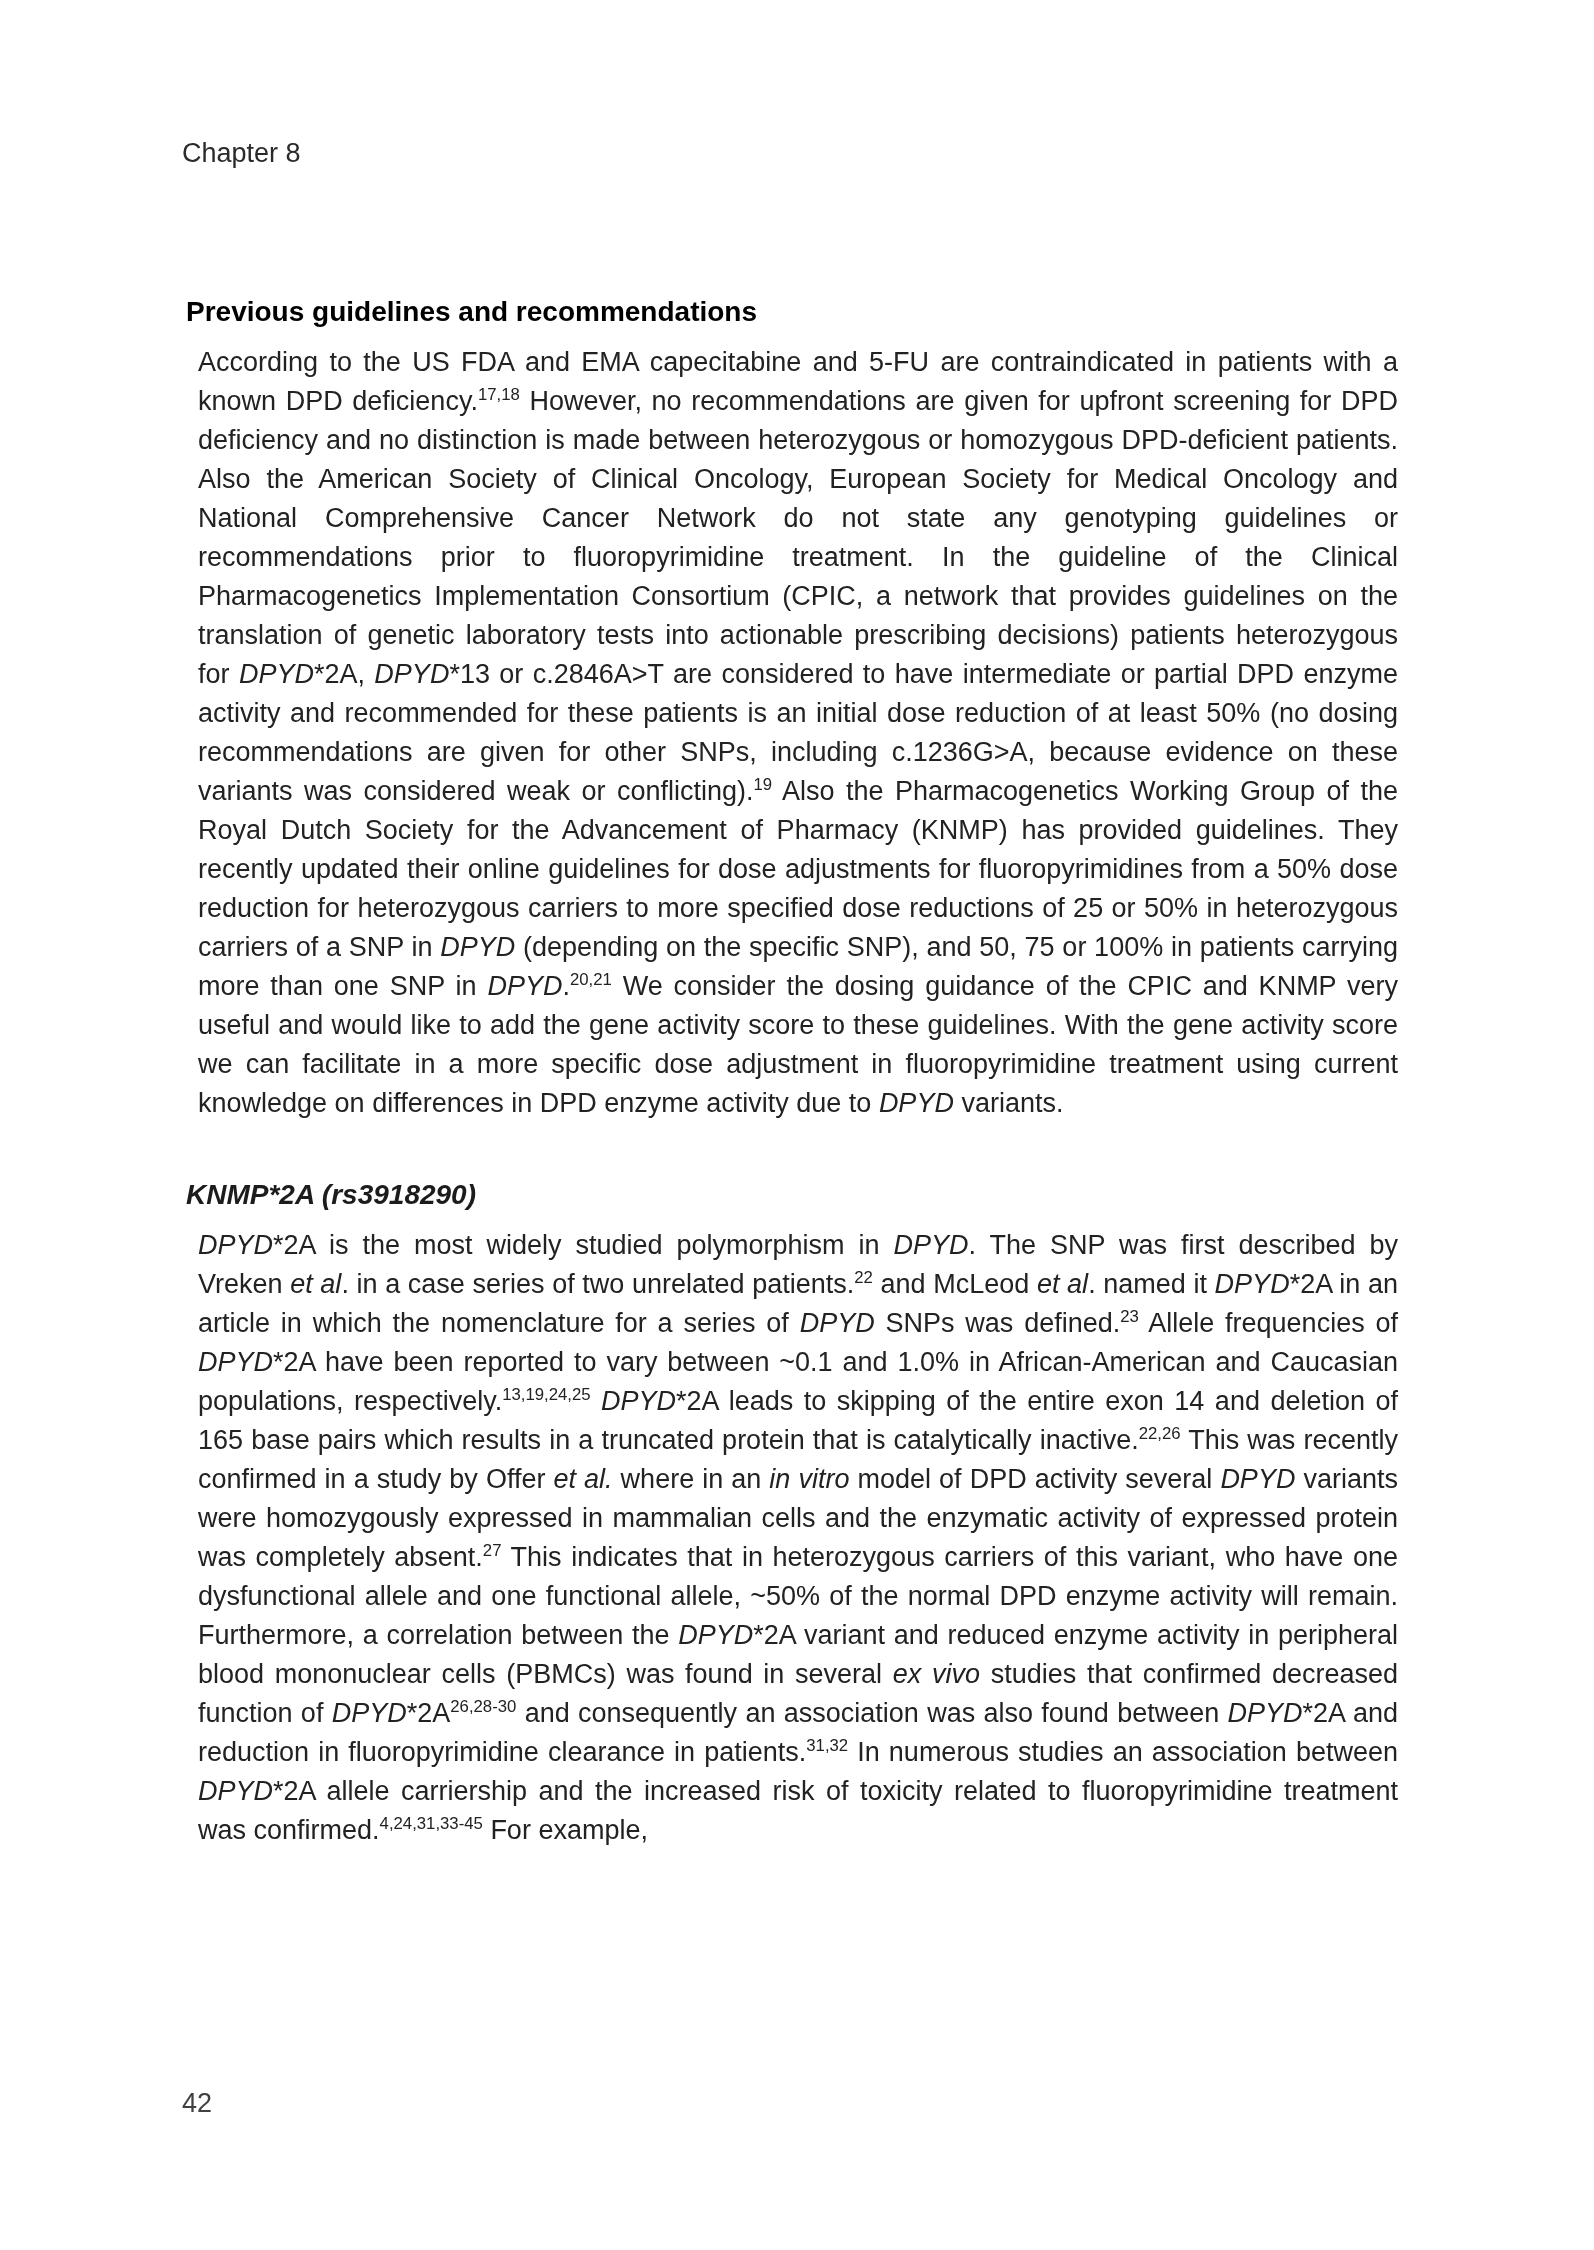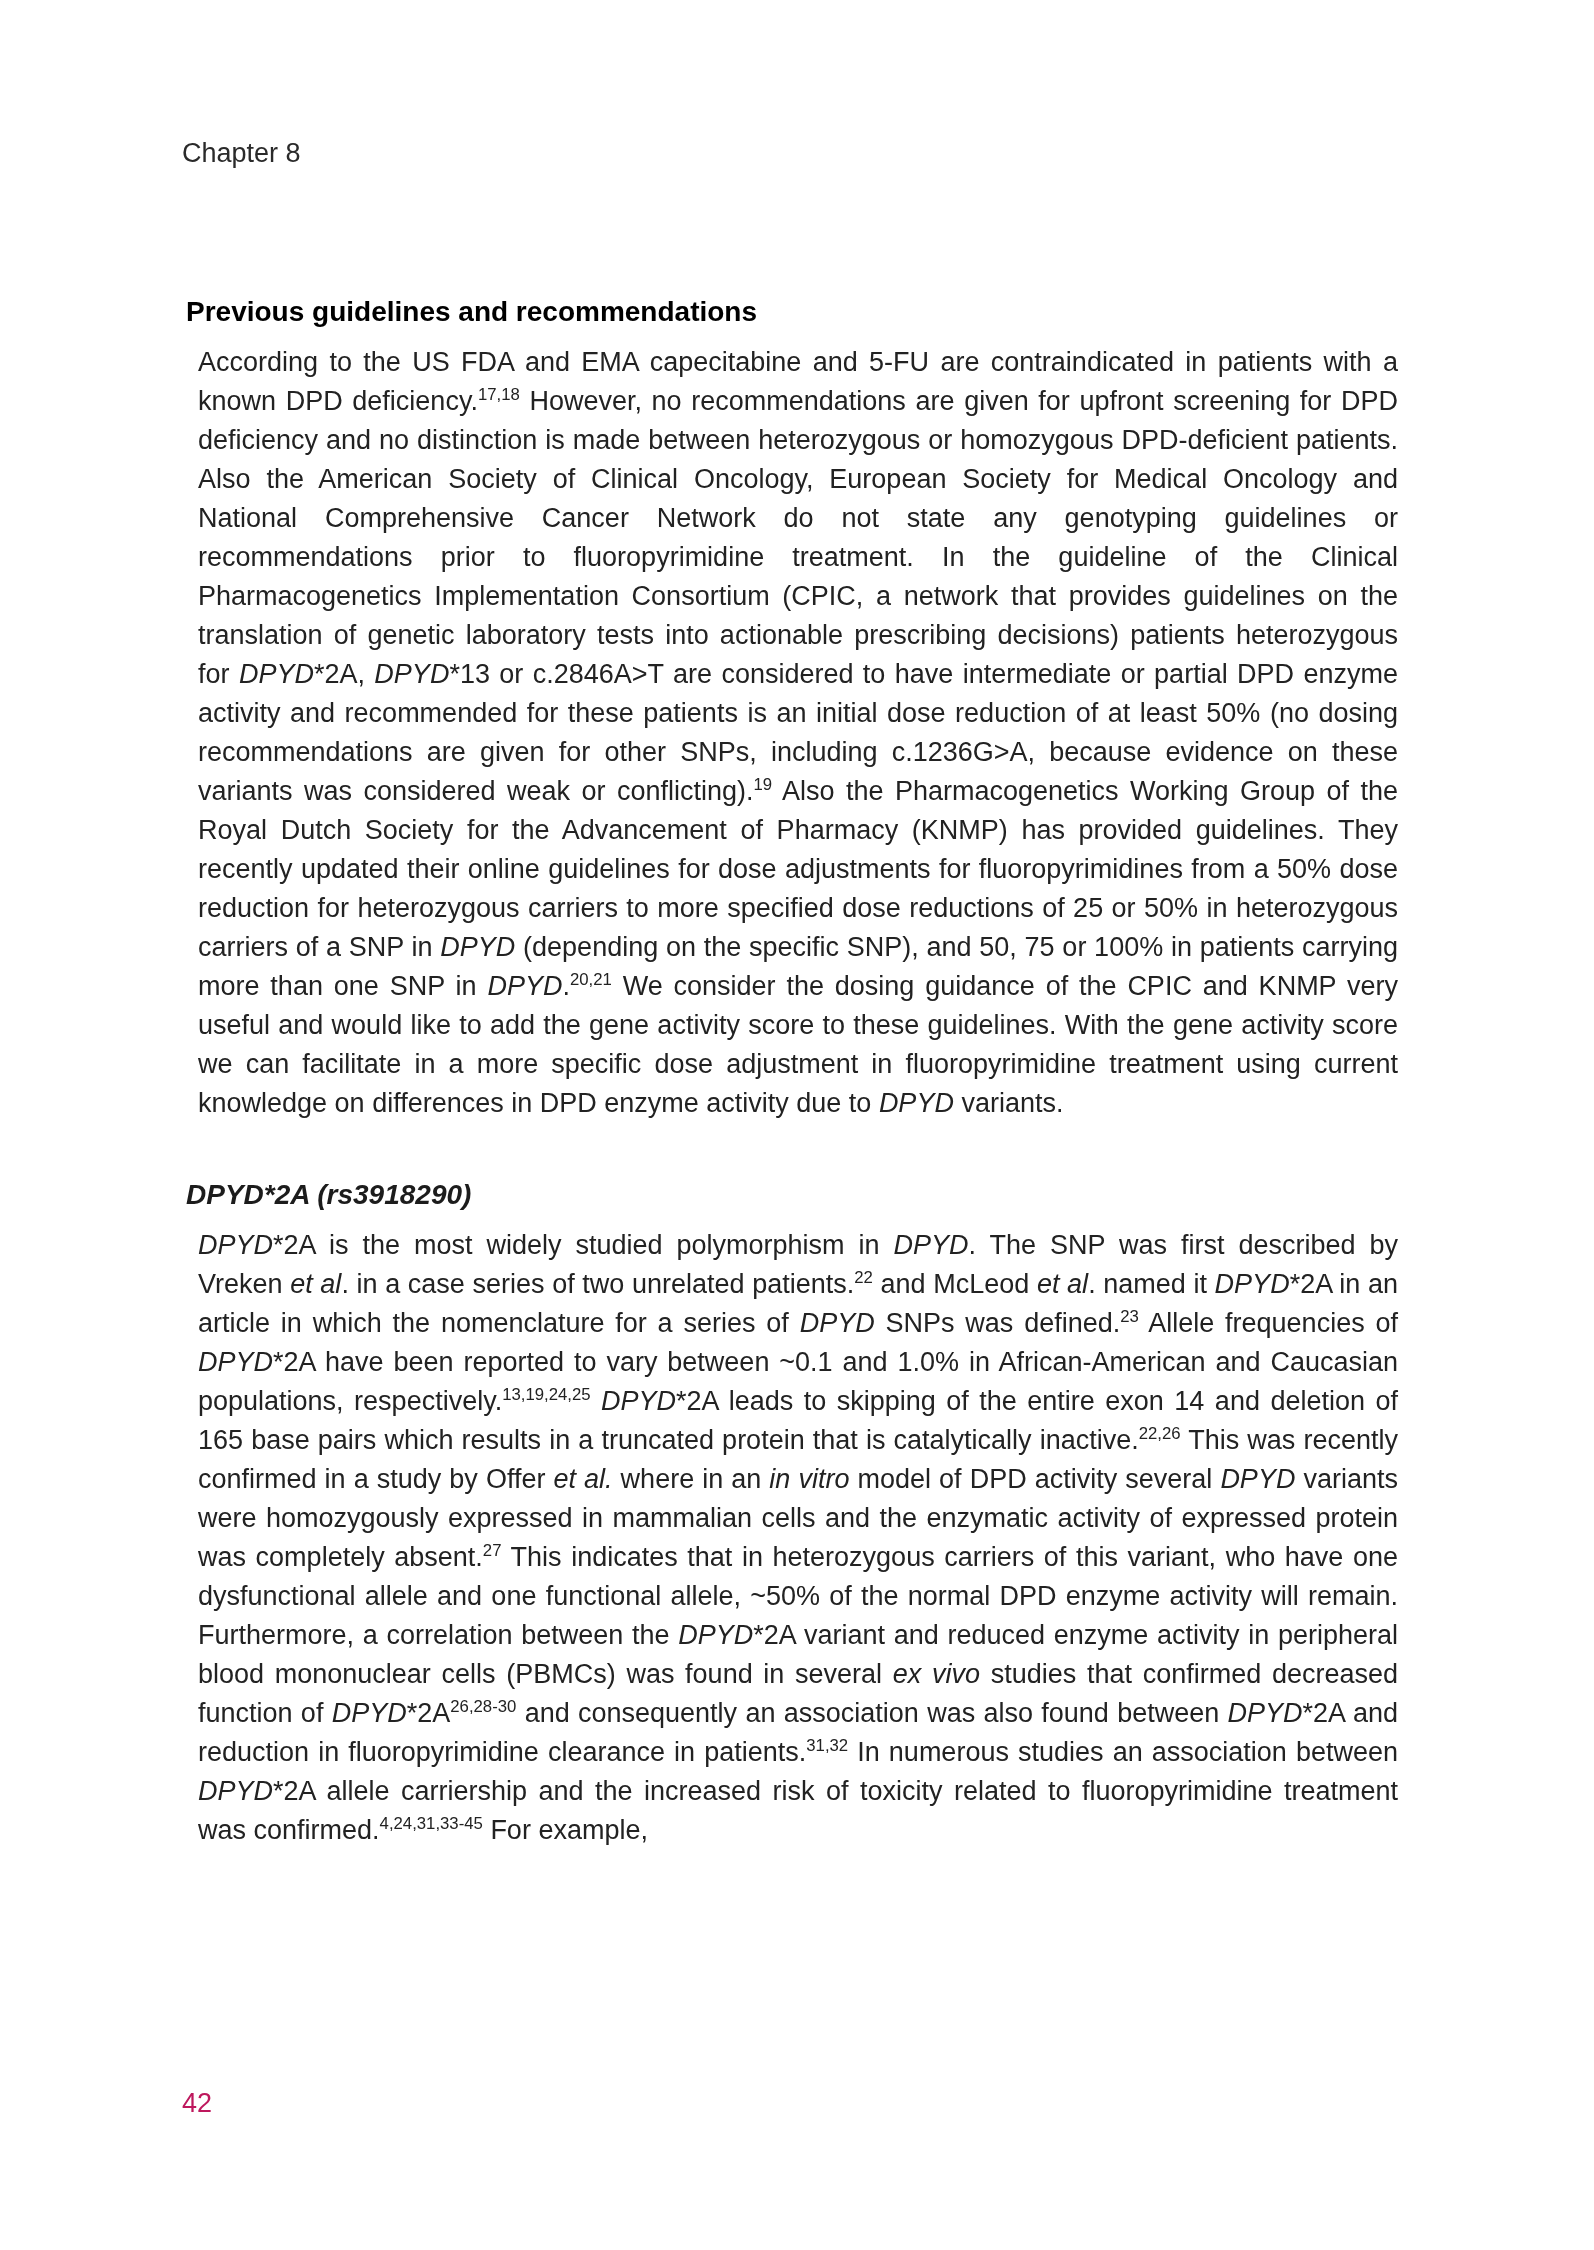--- a/index.html
+++ b/index.html
@@ -53,37 +53,37 @@
   sup {
     font-size: 0.62em;
     line-height: 0;
     vertical-align: super;
   }
   .page-number {
     position: absolute;
     top: 2088px;
     left: 182px;
     font-size: 27px;
-    color: #be185d;
+    color: #404040;
   }
 </style>
 </head>
 <body>
 
 <div class="running-header">Chapter 8</div>
 
 <div class="content">
 
   <section>
     <h2 class="section-heading"><span>Previous guidelines and recommendations</span></h2>
     <p class="body-par"><span>According to the US FDA and EMA capecitabine and 5-FU are contraindicated in patients with a known DPD deficiency.</span><sup>17,18</sup><span> However, no recommendations are given for upfront screening for DPD deficiency and no distinction is made between heterozygous or homozygous DPD-deficient patients. Also the American Society of Clinical Oncology, European Society for Medical Oncology and National Comprehensive Cancer Network do not state any genotyping guidelines or recommendations prior to fluoropyrimidine treatment. In the guideline of the Clinical Pharmacogenetics Implementation Consortium (CPIC, a network that provides guidelines on the translation of genetic laboratory tests into actionable prescribing decisions) patients heterozygous for </span><span class="it">DPYD</span><span>*2A, </span><span class="it">DPYD</span><span>*13 or c.2846A&gt;T are considered to have intermediate or partial DPD enzyme activity and recommended for these patients is an initial dose reduction of at least 50% (no dosing recommendations are given for other SNPs, including c.1236G&gt;A, because evidence on these variants was considered weak or conflicting).</span><sup>19</sup><span> Also the Pharmacogenetics Working Group of the Royal Dutch Society for the Advancement of Pharmacy (KNMP) has provided guidelines. They recently updated their online guidelines for dose adjustments for fluoropyrimidines from a 50% dose reduction for heterozygous carriers to more specified dose reductions of 25 or 50% in heterozygous carriers of a SNP in </span><span class="it">DPYD</span><span> (depending on the specific SNP), and 50, 75 or 100% in patients carrying more than one SNP in </span><span class="it">DPYD</span><span>.</span><sup>20,21</sup><span> We consider the dosing guidance of the CPIC and KNMP very useful and would like to add the gene activity score to these guidelines. With the gene activity score we can facilitate in a more specific dose adjustment in fluoropyrimidine treatment using current knowledge on differences in DPD enzyme activity due to </span><span class="it">DPYD</span><span> variants.</span></p>
   </section>
 
   <div class="section-gap"></div>
 
   <section>
-    <h3 class="section-subheading"><span>DPYD*2A (rs3918290)</span></h3>
+    <h3 class="section-subheading"><span>KNMP*2A (rs3918290)</span></h3>
     <p class="body-par"><span class="it">DPYD</span><span>*2A is the most widely studied polymorphism in </span><span class="it">DPYD</span><span>. The SNP was first described by Vreken </span><span class="it">et al</span><span>. in a case series of two unrelated patients.</span><sup>22</sup><span> and McLeod </span><span class="it">et al</span><span>. named it </span><span class="it">DPYD</span><span>*2A in an article in which the nomenclature for a series of </span><span class="it">DPYD</span><span> SNPs was defined.</span><sup>23</sup><span> Allele frequencies of </span><span class="it">DPYD</span><span>*2A have been reported to vary between ~0.1 and 1.0% in African-American and Caucasian populations, respectively.</span><sup>13,19,24,25</sup><span> </span><span class="it">DPYD</span><span>*2A leads to skipping of the entire exon 14 and deletion of 165 base pairs which results in a truncated protein that is catalytically inactive.</span><sup>22,26</sup><span> This was recently confirmed in a study by Offer </span><span class="it">et al.</span><span> where in an </span><span class="it">in vitro</span><span> model of DPD activity several </span><span class="it">DPYD</span><span> variants were homozygously expressed in mammalian cells and the enzymatic activity of expressed protein was completely absent.</span><sup>27</sup><span> This indicates that in heterozygous carriers of this variant, who have one dysfunctional allele and one functional allele, ~50% of the normal DPD enzyme activity will remain. Furthermore, a correlation between the </span><span class="it">DPYD</span><span>*2A variant and reduced enzyme activity in peripheral blood mononuclear cells (PBMCs) was found in several </span><span class="it">ex vivo</span><span> studies that confirmed decreased function of </span><span class="it">DPYD</span><span>*2A</span><sup>26,28-30</sup><span> and consequently an association was also found between </span><span class="it">DPYD</span><span>*2A and reduction in fluoropyrimidine clearance in patients.</span><sup>31,32</sup><span> In numerous studies an association between </span><span class="it">DPYD</span><span>*2A allele carriership and the increased risk of toxicity related to fluoropyrimidine treatment was confirmed.</span><sup>4,24,31,33-45</sup><span> For example,</span></p>
   </section>
 
 </div>
 
 <div class="page-number">42</div>
 
 </body></html>

